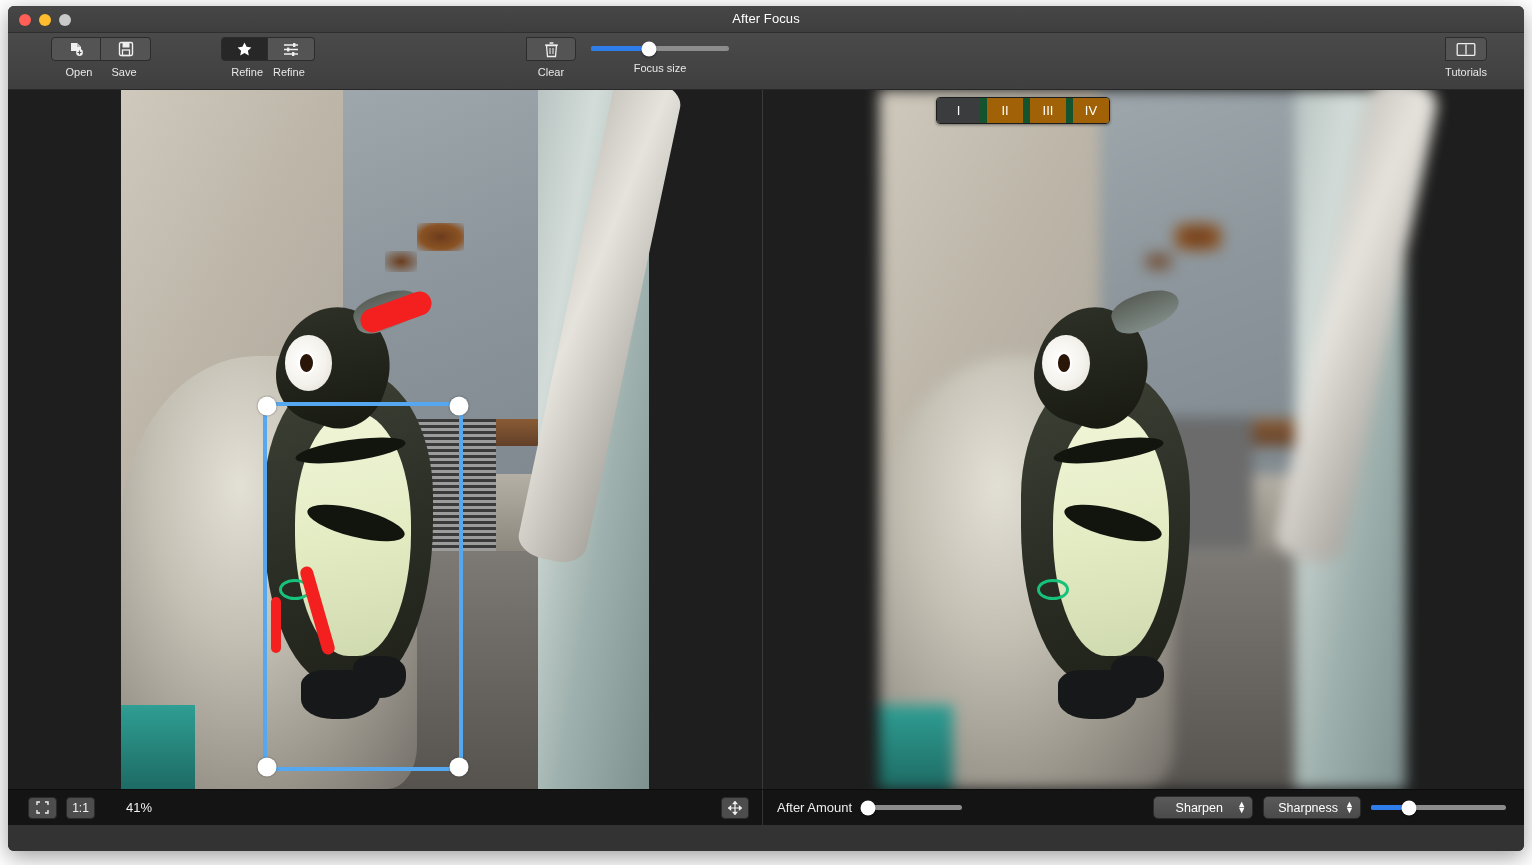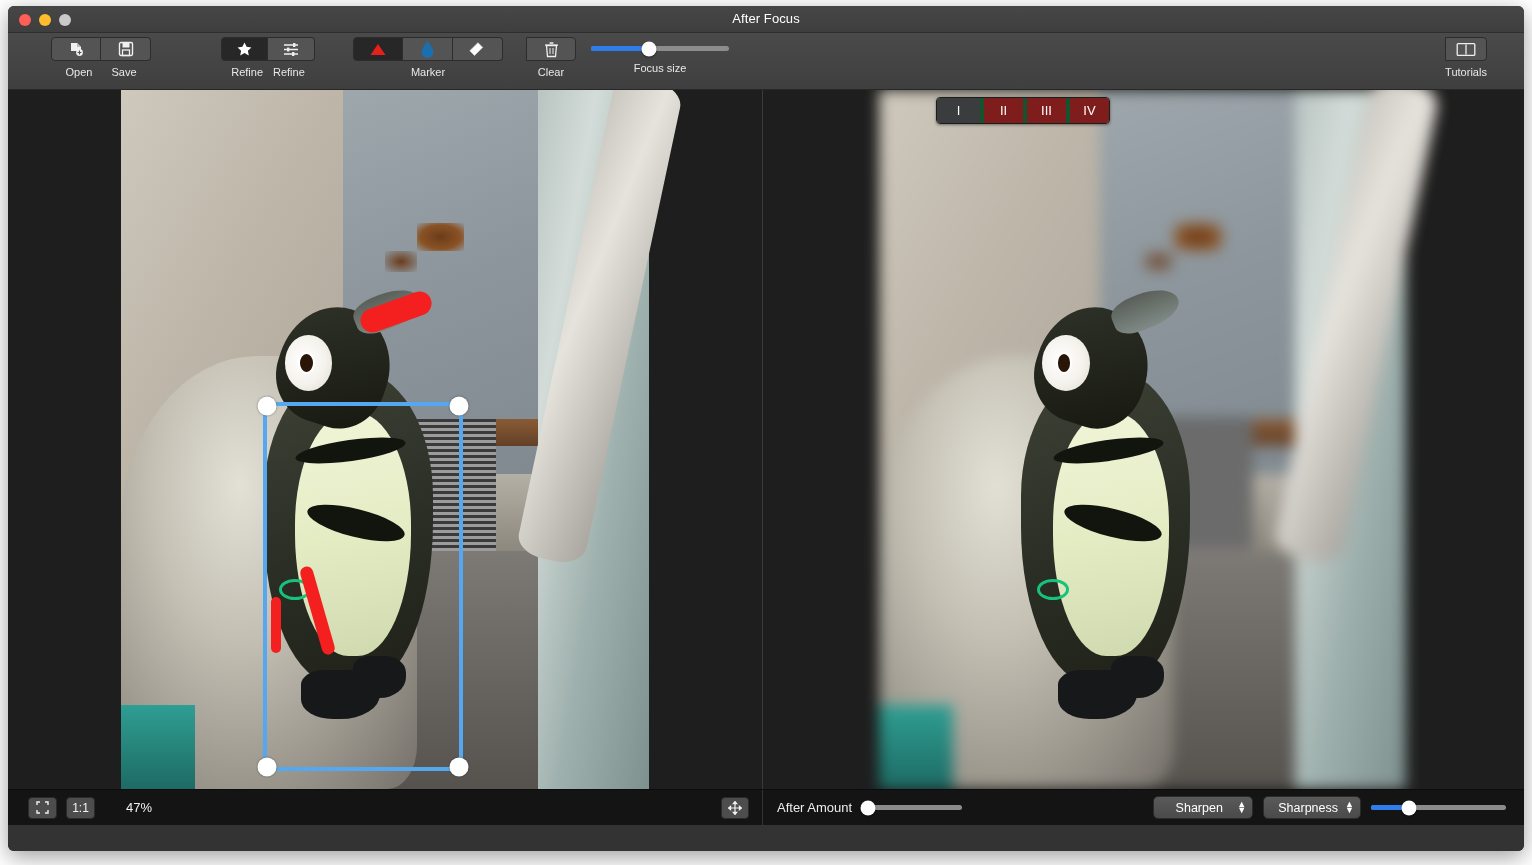--- a/index.html
+++ b/index.html
@@ -210,25 +210,25 @@
     position: absolute;
     left: 173px; top: 7px;
     display: flex;
     border: 1px solid #1d1d1d;
     border-radius: 4px;
     overflow: hidden;
     box-shadow: 0 1px 3px rgba(0,0,0,.45);
   }
   .roman-tab {
     width: 43px; height: 25px;
-    background: #7f1d1d;
+    background: #a16207;
     color: #ffffff;
     font-size: 13px;
     display: flex; align-items: center; justify-content: center;
-    border-left: 4px solid #14532d;
+    border-left: 7px solid #14532d;
     cursor: default;
   }
   .roman-tab:first-child { border-left: none; }
   .roman-tab.on { background: #3a3c3e; }
 
   
   .statusbar {
     height: 36px;
     background: #141414;
     border-top: 1px solid #0c0c0c;
@@ -342,48 +342,20 @@
             </svg>
           </span>
         </div>
       </div>
       <div class="tb-lbl" style="gap:10px;">
         <span>Refine</span>
         <span>Refine</span>
       </div>
     </div>
 
-    <div class="tb-group" style="left:345px;">
-      <div class="tb-seg">
-        <div class="tb-btn on">
-          <span>
-            <svg class="icon-svg" width="20" height="15" viewBox="0 0 20 15">
-              <path d="M10 2l7.5 11h-15z" fill="#e8201c"></path>
-            </svg>
-          </span>
-        </div>
-        <div class="tb-btn">
-          <span>
-            <svg class="icon-svg" width="15" height="19" viewBox="0 0 15 19">
-              <path d="M7.5 1C7.5 1 1.6 8.2 1.6 12a5.9 5.9 0 0011.8 0C13.4 8.2 7.5 1 7.5 1z" fill="#1c6fae"></path>
-            </svg>
-          </span>
-        </div>
-        <div class="tb-btn">
-          <span>
-            <svg class="icon-svg" width="19" height="17" viewBox="0 0 19 17">
-              <path d="M6.5 14.5L1.8 9.8 10 1.7l4.7 4.7z" fill="#ffffff" stroke="#d3d3d3" stroke-width=".8"></path>
-            </svg>
-          </span>
-        </div>
-      </div>
-      <div class="tb-lbl">
-        <span>Marker</span>
-      </div>
-    </div>
 
     <div class="tb-group" style="left:518px;align-items:center;">
       <div class="tb-seg">
         <div class="tb-btn">
           <span>
             <svg class="icon-svg" width="15" height="17" viewBox="0 0 15 17">
               <path d="M2.5 4.5h10l-1 11h-8z" fill="none" stroke="#efefef" stroke-width="1.3"></path>
               <path d="M1 4.2h13M5.6 2h3.8" stroke="#efefef" stroke-width="1.3"></path>
               <path d="M6 7v6M9 7v6" stroke="#efefef" stroke-width="1"></path>
             </svg>
@@ -514,21 +486,21 @@
       <div class="sb-btn" style="width:29px;">
         <span>
           <svg class="icon-svg" width="13" height="13" viewBox="0 0 13 13">
             <g stroke="#f0f0f0" stroke-width="1.4" fill="none">
               <path d="M1 4V1h3M9 1h3v3M12 9v3H9M4 12H1V9"></path>
             </g>
           </svg>
         </span>
       </div>
       <div class="sb-btn" style="width:29px;">1:1</div>
-      <div class="zoom-pct">47%</div>
+      <div class="zoom-pct">41%</div>
 
       <div class="sb-btn pan-btn" style="width:28px;">
         <span>
           <svg class="icon-svg" width="14" height="14" viewBox="0 0 14 14">
             <g stroke="#f0f0f0" stroke-width="1.2" fill="#f0f0f0">
               <path d="M7 1.2v11.6M1.2 7h11.6" stroke-linecap="round"></path>
               <path d="M7 .6l1.7 2H5.3zM7 13.4l1.7-2H5.3zM.6 7l2 1.7V5.3zM13.4 7l-2 1.7V5.3z"></path>
             </g>
           </svg>
         </span>

